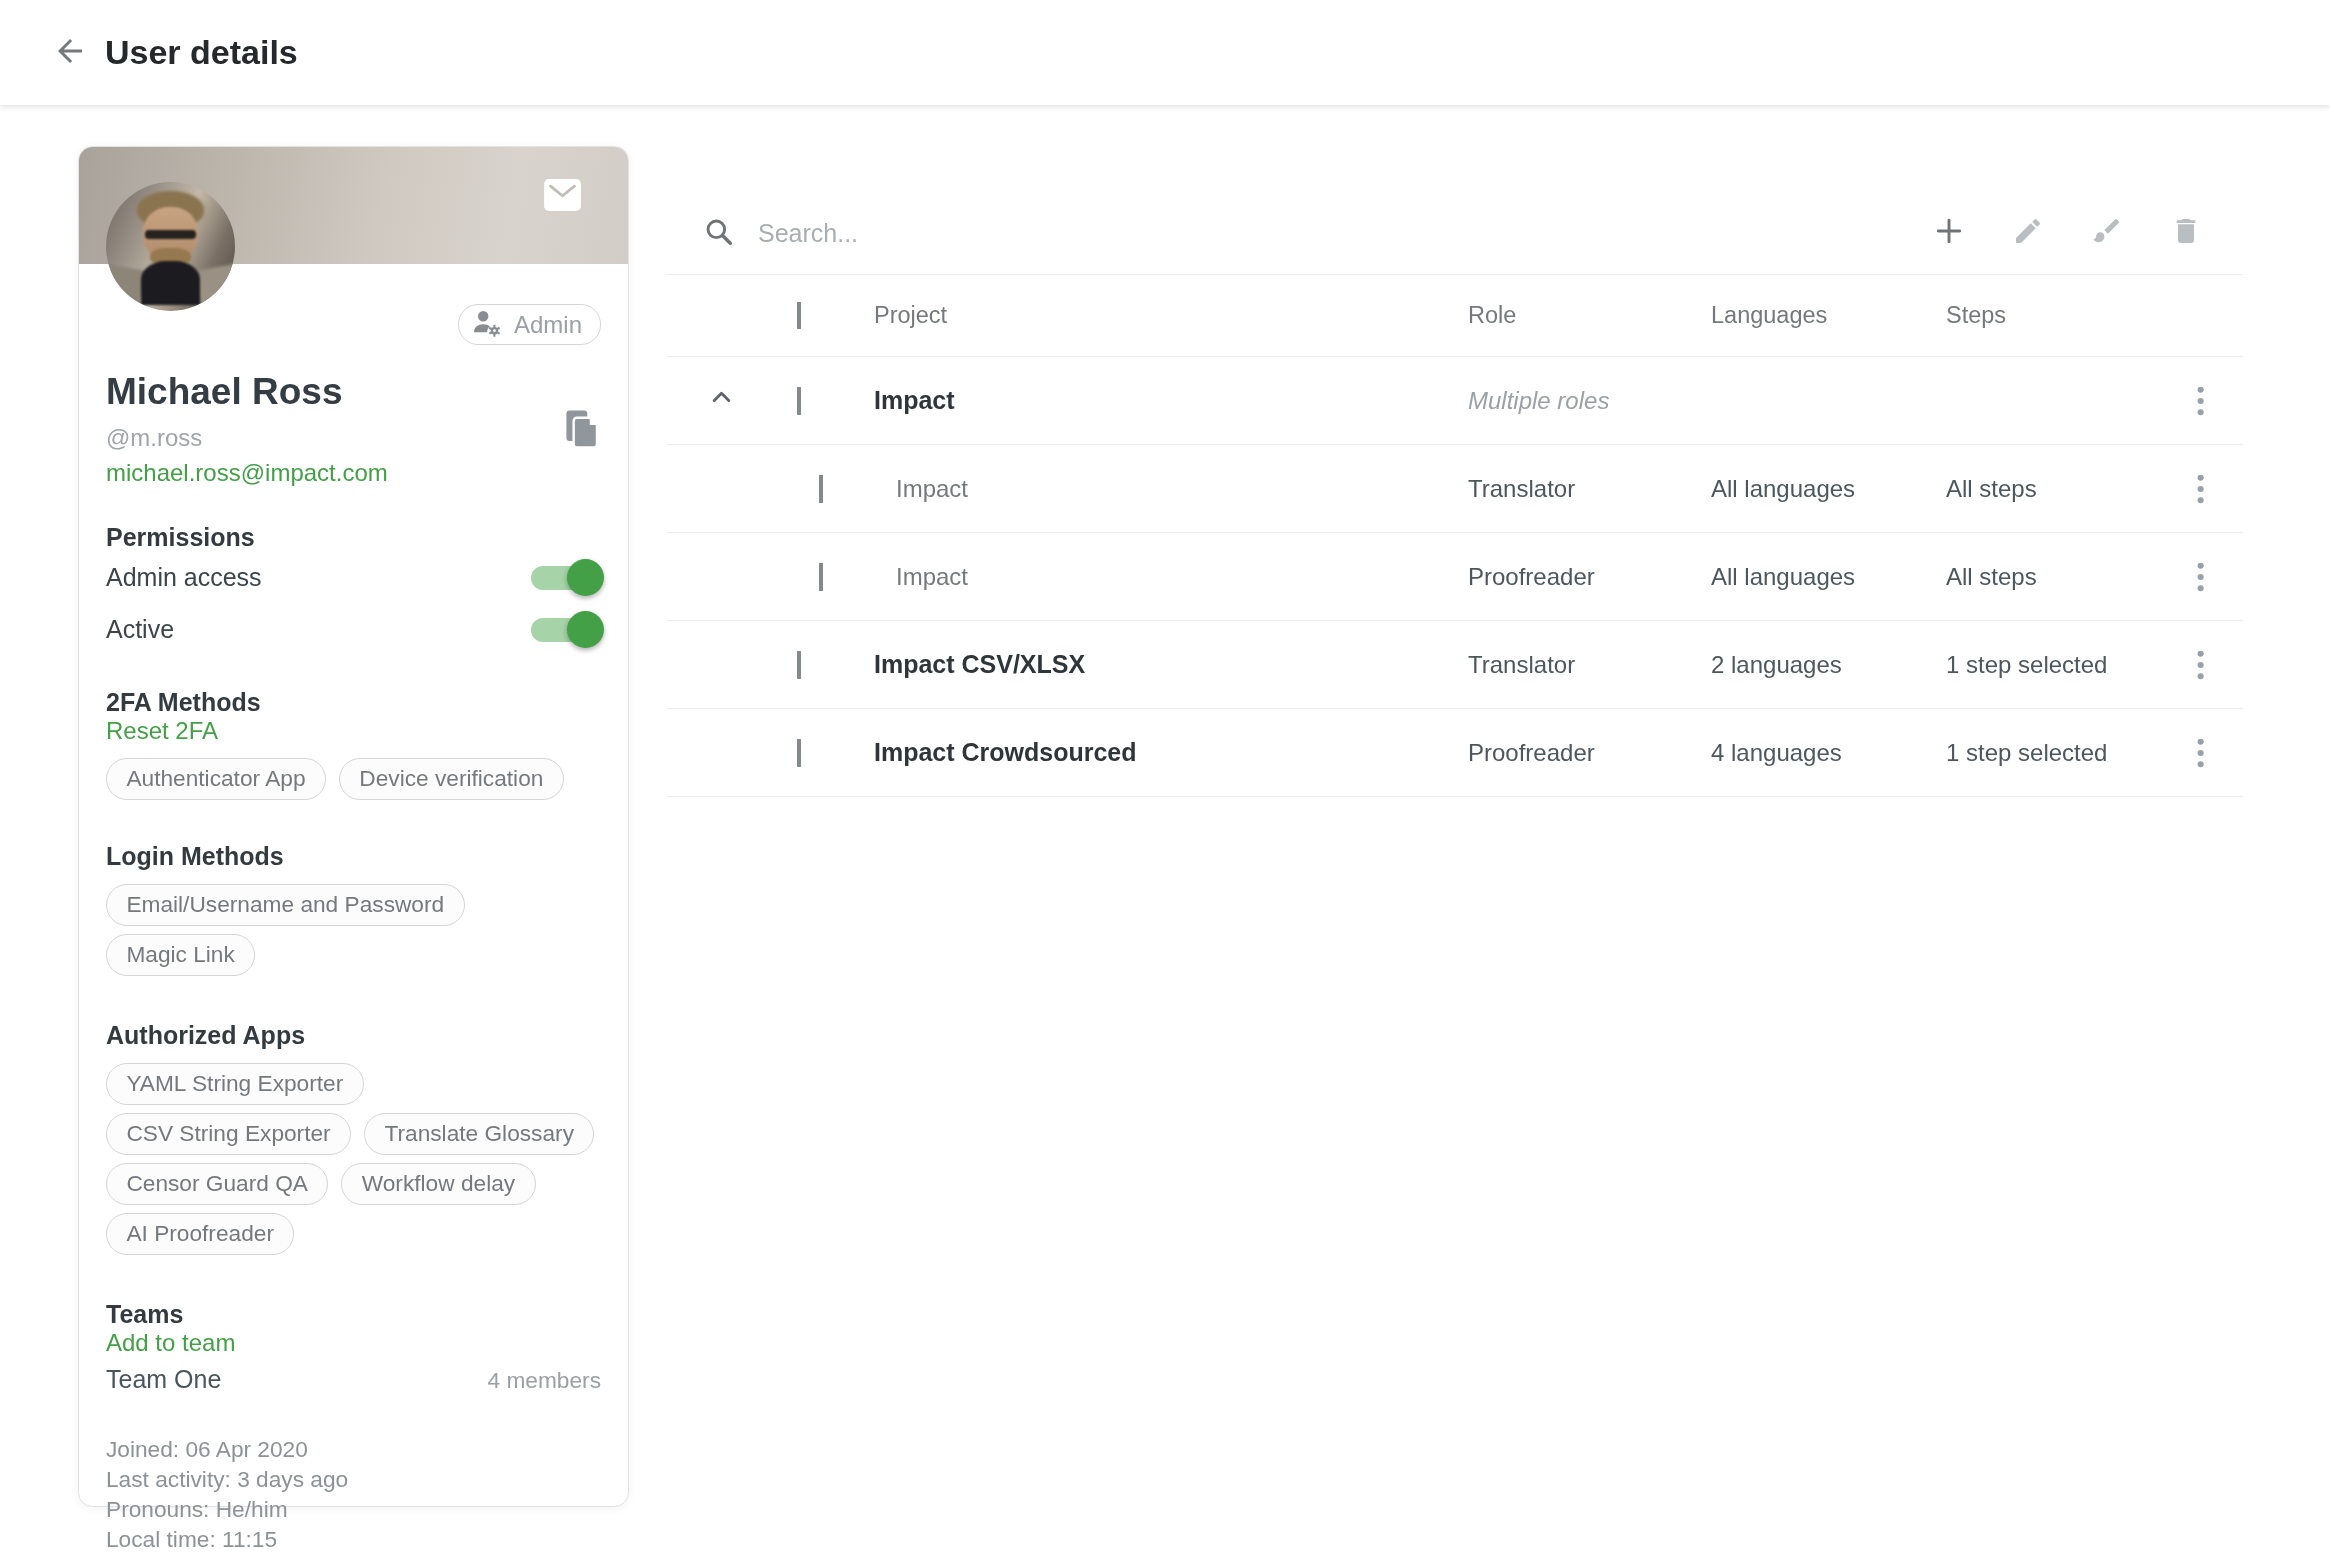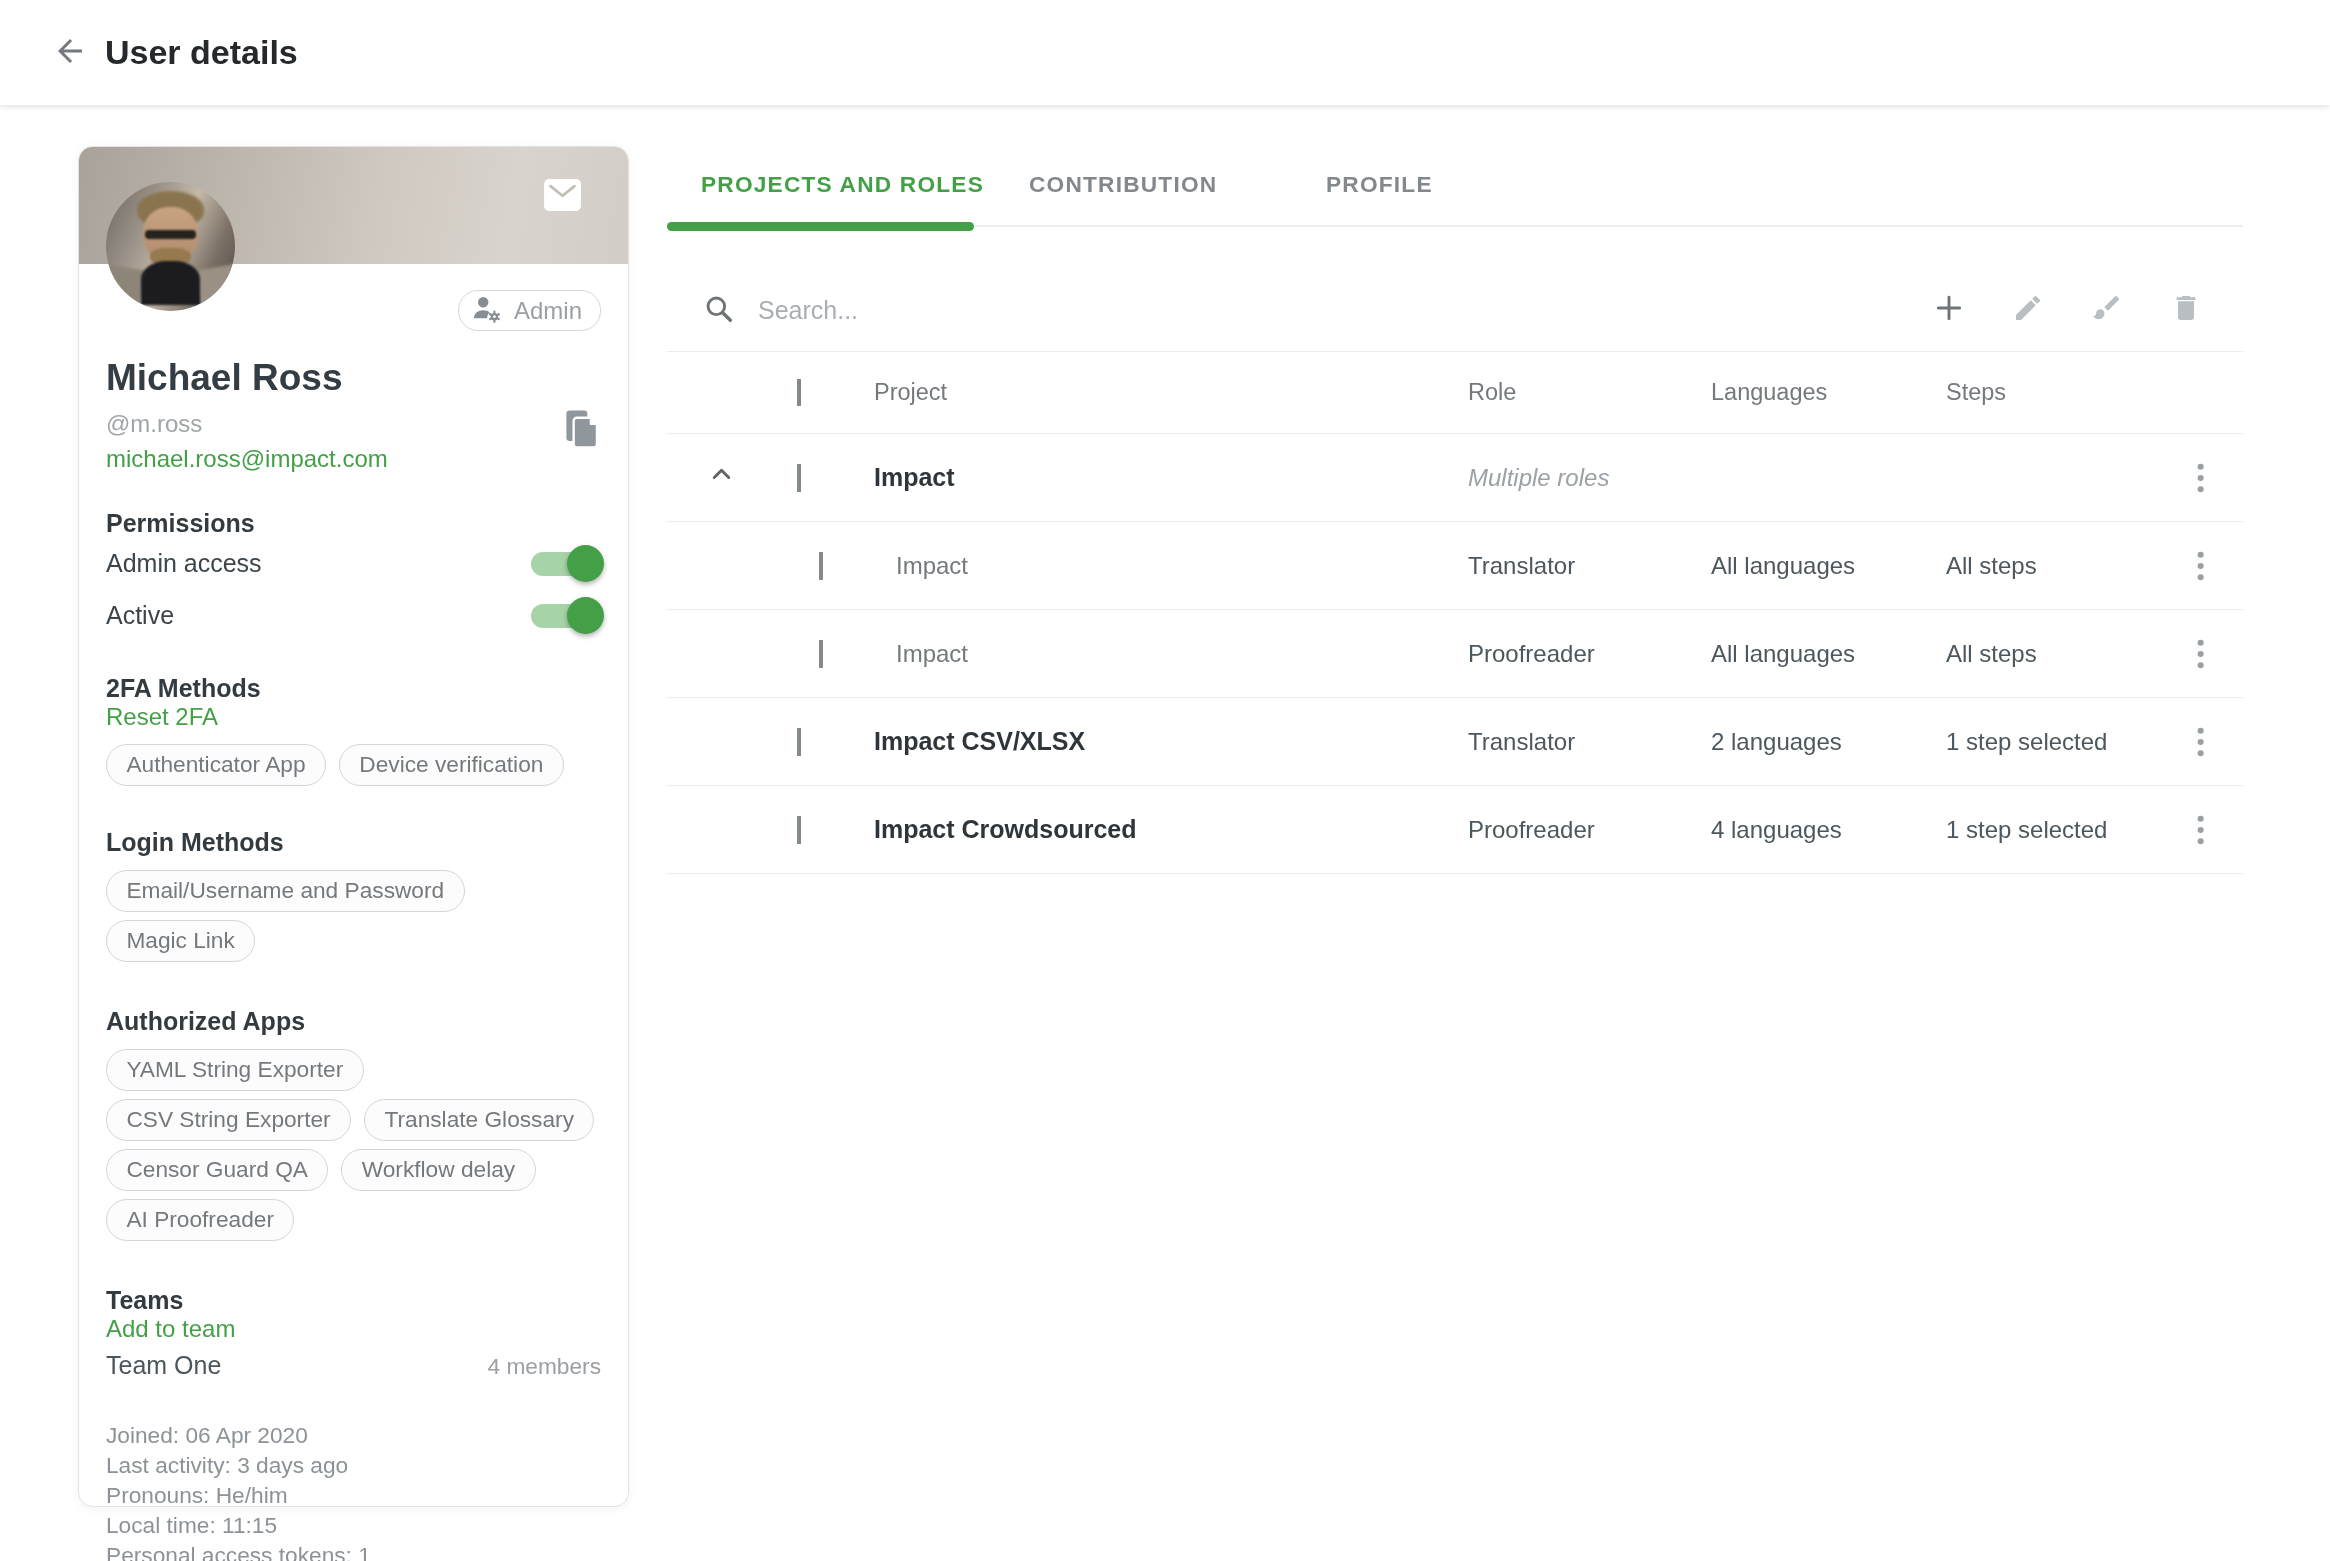--- a/index.html
+++ b/index.html
@@ -22,21 +22,21 @@
           background:linear-gradient(115deg,#6d665f 0%,#9c948a 30%,#c4b9a8 52%,#7a7066 76%,#4e463f 100%);}
   .avatar .hair{position:absolute;top:7%;left:24%;width:52%;height:28%;background:#8a744f;border-radius:50% 50% 40% 40%;filter:blur(1.6px);}
   .avatar .face{position:absolute;top:19%;left:29%;width:42%;height:42%;background:linear-gradient(#c9a482,#b18b6c);border-radius:46%;filter:blur(0.8px);}
   .avatar .glasses{position:absolute;top:37%;left:30%;width:40%;height:7%;background:#26221f;border-radius:4px;filter:blur(0.8px);}
   .avatar .beard{position:absolute;top:51%;left:34%;width:32%;height:15%;background:#97794f;border-radius:40% 40% 52% 52%;filter:blur(1.2px);}
   .avatar .neck{position:absolute;top:61%;left:27%;width:46%;height:34%;background:#1c1c20;border-radius:42% 42% 0 0;filter:blur(0.8px);}
   .avatar .coatL{position:absolute;top:66%;left:-4%;width:32%;height:44%;background:#8d8578;transform:rotate(10deg);filter:blur(1.6px);}
   .avatar .coatR{position:absolute;top:66%;right:-4%;width:32%;height:44%;background:#9a9184;transform:rotate(-10deg);filter:blur(1.6px);}
 
   .card-body{position:relative;margin-top:117px;padding:0 27px;display:flex;flex-direction:column;}
-  .badge-row{display:flex;justify-content:flex-end;margin-top:26px;}
+  .badge-row{display:flex;justify-content:flex-end;margin-top:40px;}
   .admin-badge{display:inline-flex;align-items:center;gap:9.7px;height:39px;padding:0 18px 0 13px;
                border:1.2px solid #d4d7d9;border-radius:20px;background:#fff;}
   .admin-badge .lbl{font-size:24px;color:#9aa0a5;}
   .user-name{margin-top:26px;font-size:37px;font-weight:bold;color:#343d43;}
   .user-handle{margin-top:11.3px;font-size:24px;color:#a0a5aa;}
   .user-email{margin-top:6.5px;font-size:24px;color:#43a047;cursor:pointer;}
   .copy-btn{position:absolute;top:261px;right:27px;width:37px;height:42px;cursor:pointer;}
 
   .sec-head{margin-top:36px;font-size:25px;font-weight:bold;color:#333b40;}
   .sec-head-row{margin-top:32px;display:flex;justify-content:space-between;align-items:baseline;flex-direction:column;}
@@ -220,26 +220,20 @@
             <path d="M16 12 h16 l9 9 v24 a4 4 0 0 1 -4 4 H16 a4 4 0 0 1 -4 -4 V16 a4 4 0 0 1 4 -4 z" fill="#8f969c" stroke="#ffffff" stroke-width="3"></path>
             <path d="M32 12 l9 9 h-9 z" fill="#ffffff"></path>
           </g>
         </svg>
       </span>
     </div>
   </div>
 
   <div class="panel">
 
-    <div class="tabs">
-      <span class="tab t1 active">PROJECTS AND ROLES</span>
-      <span class="tab t2">CONTRIBUTION</span>
-      <span class="tab t3">PROFILE</span>
-      <span class="tab-indicator"></span>
-    </div>
 
     <div class="toolbar">
       <span class="search-icon">
         <svg width="32" height="32" viewBox="0 0 24 24">
             <circle cx="10" cy="10" r="6.2" fill="none" stroke="#6f7478" stroke-width="2.2"></circle>
             <line x1="14.6" y1="14.6" x2="20.5" y2="20.5" stroke="#6f7478" stroke-width="2.6" stroke-linecap="round"></line>
           </svg>
       </span>
       <input class="search-input" type="text" placeholder="Search..." style="">
       <div class="tool-icons">

